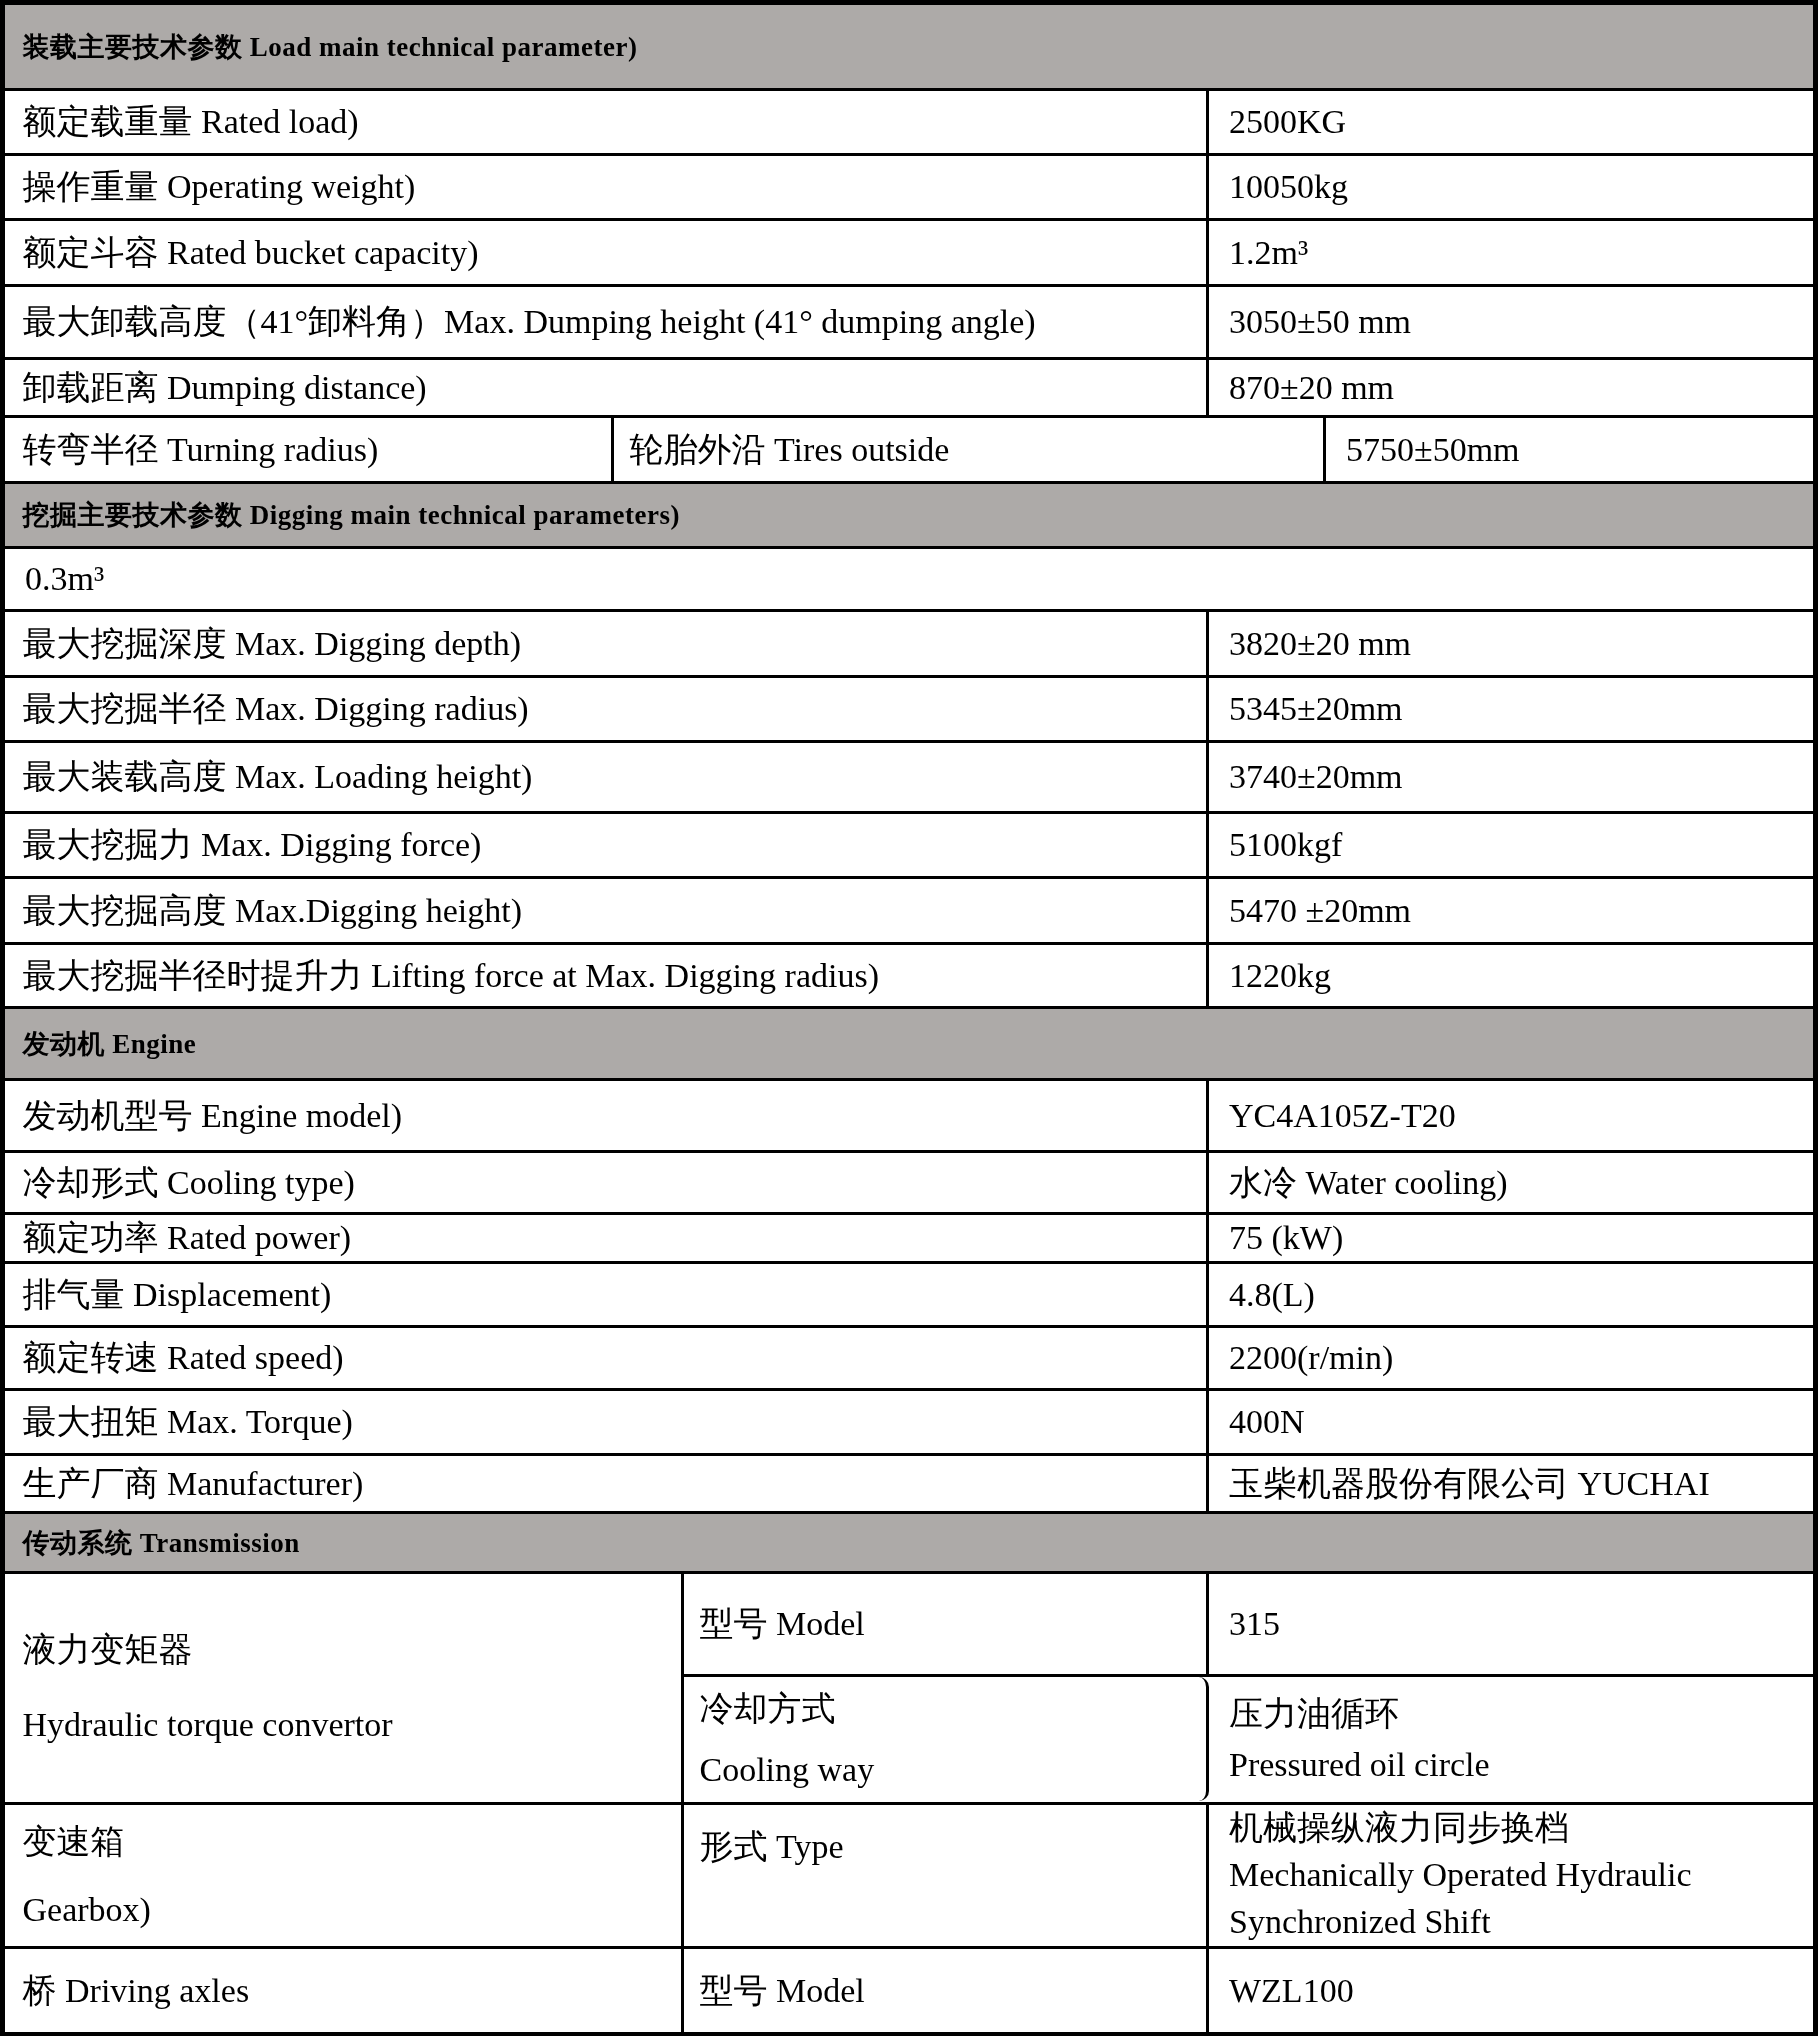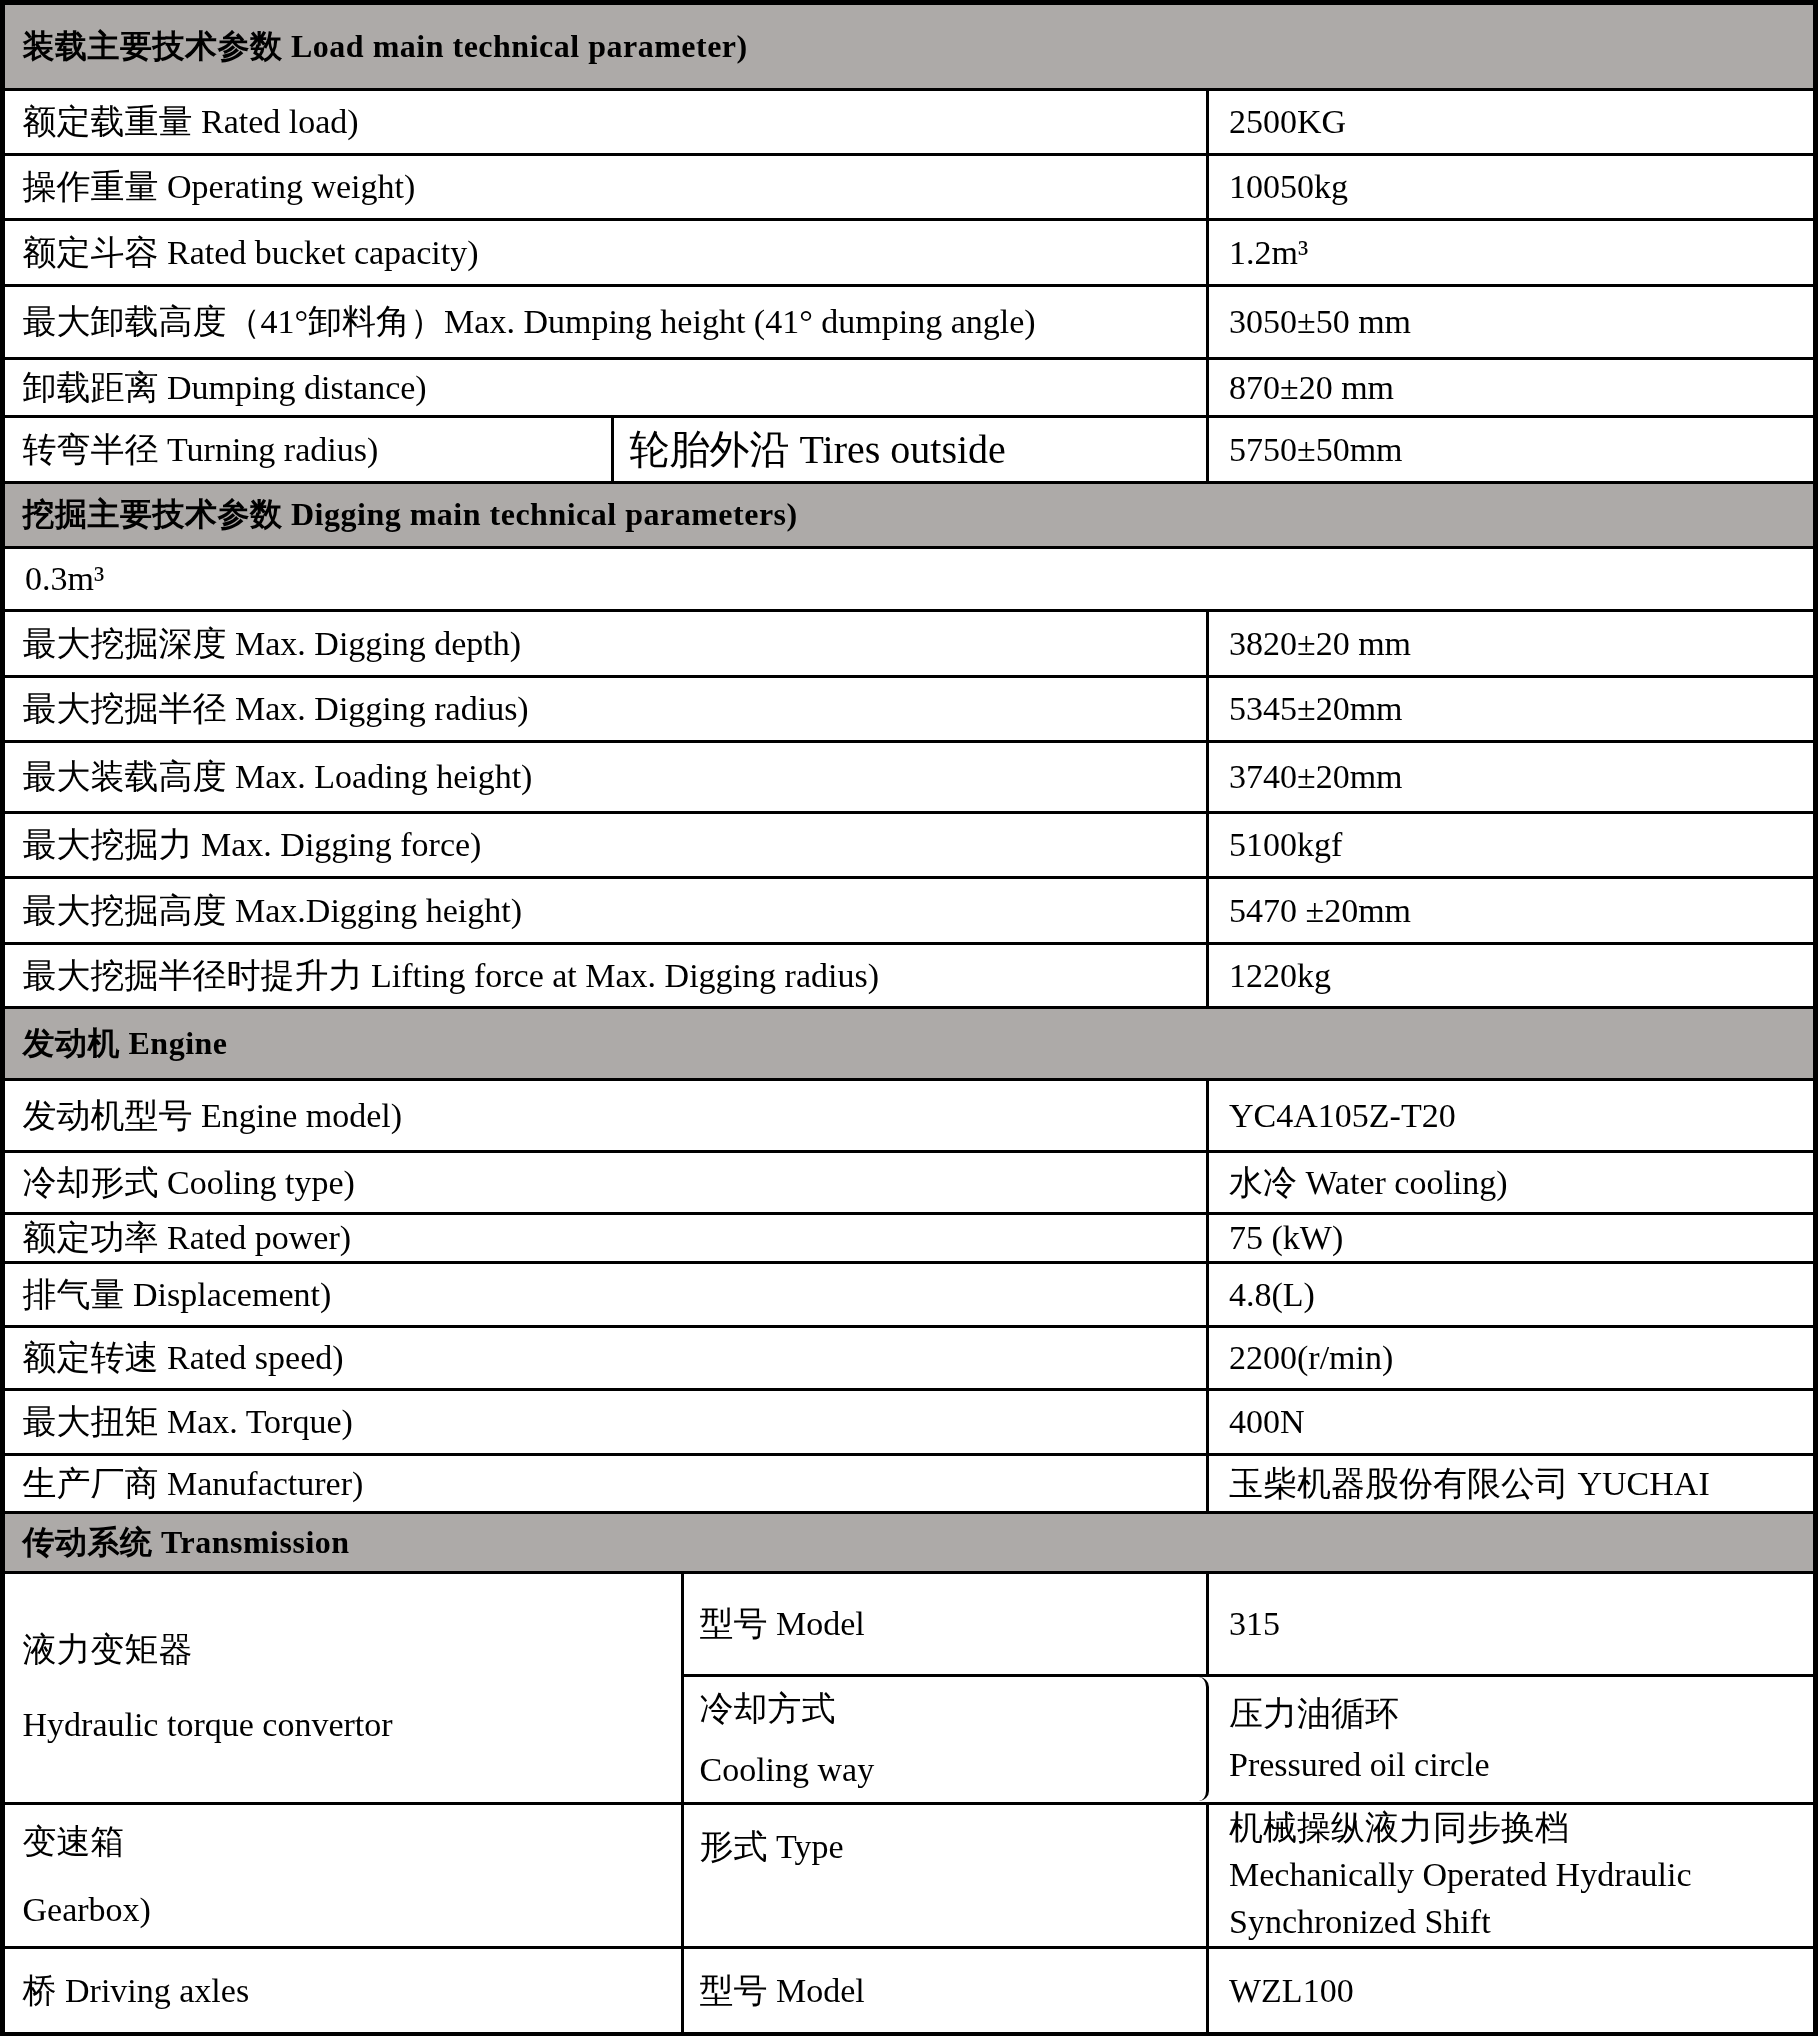--- a/index.html
+++ b/index.html
@@ -13,25 +13,25 @@
     display:flex;flex-direction:column;
     background:#fff;
   }
   .row{display:flex;flex-direction:row;border-bottom:3.9px solid #000;box-sizing:border-box;flex:0 0 auto;}
   .row.last{border-bottom:none;flex:1 1 auto;}
   .cell{box-sizing:border-box;display:flex;flex-direction:column;justify-content:center;align-items:flex-start;overflow:hidden;}
   .cell.rt{border-right:3.9px solid #000;}
   .label{width:1204px;padding-left:17.5px;font-size:34px;}
   .value{flex:1 1 auto;padding-left:20px;font-size:34px;}
   .w-turn{width:609px;}
-  .w-turn-mid{width:595px;padding-left:15.5px;font-size:40px;text-align:right;}
+  .w-turn-mid{width:712px;padding-left:15.5px;font-size:34px;text-align:right;}
   .w-trans{width:679px;padding-left:17.5px;font-size:34px;}
   .w-trans-mid{width:525px;padding-left:15.5px;font-size:34px;}
   .header-row{background:#ADAAA8;}
-  .header-cell{width:100%;padding-left:17.5px;font-size:32px;font-weight:bold;letter-spacing:0.5px;}
+  .header-cell{width:100%;padding-left:17.5px;font-size:27px;font-weight:bold;letter-spacing:0.5px;}
   .subcol{flex:1 1 auto;display:flex;flex-direction:column;}
   .subrow{display:flex;flex-direction:row;box-sizing:border-box;flex:0 0 auto;}
   .subrow.divider{border-bottom:3.9px solid #000;}
   .subrow .grow{flex:1 1 auto;}
   .lh-wide{line-height:2.2;}
   .lh-2{line-height:2.0;}
   .lh-18{line-height:1.8;border-radius:10px;}
   .lh-15{line-height:1.5;}
   .lh-14{line-height:1.38;}
   .line{display:block;}

